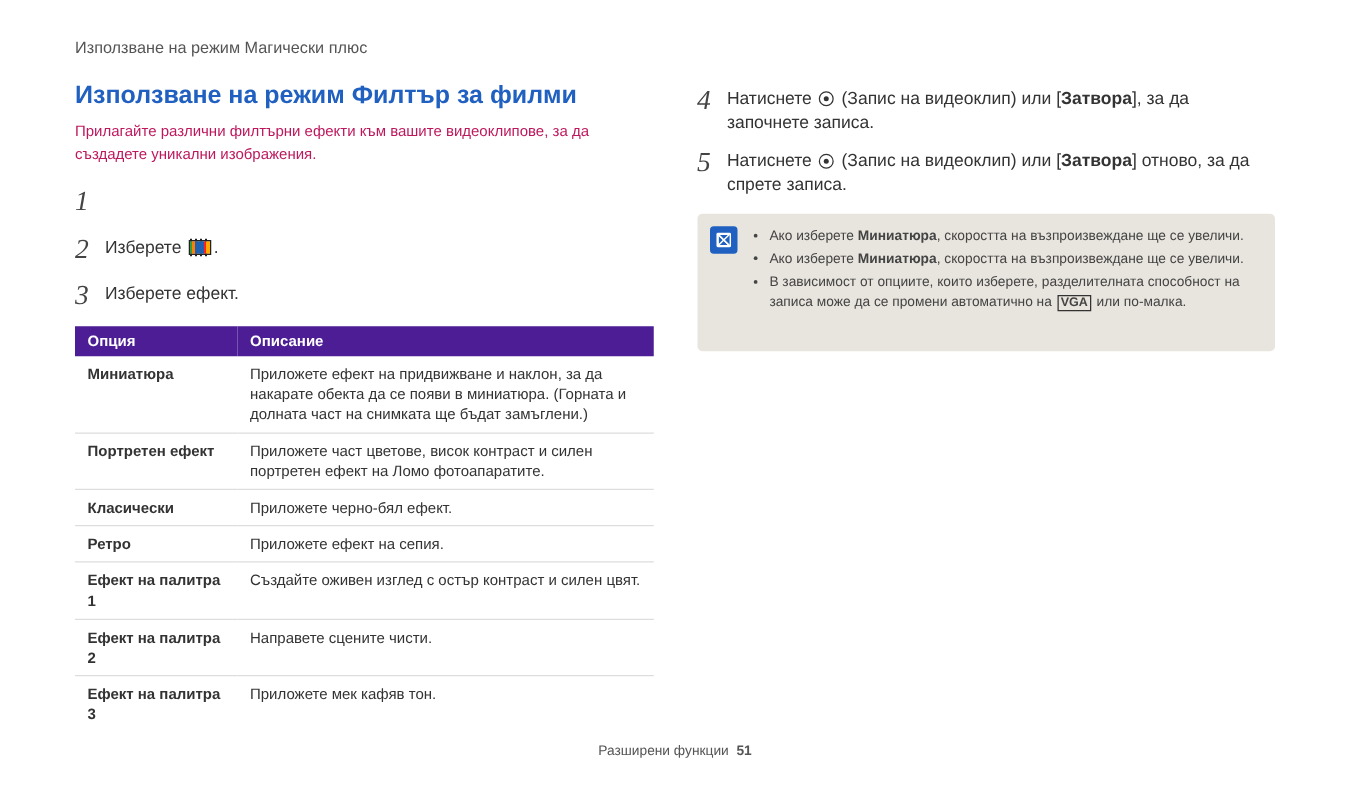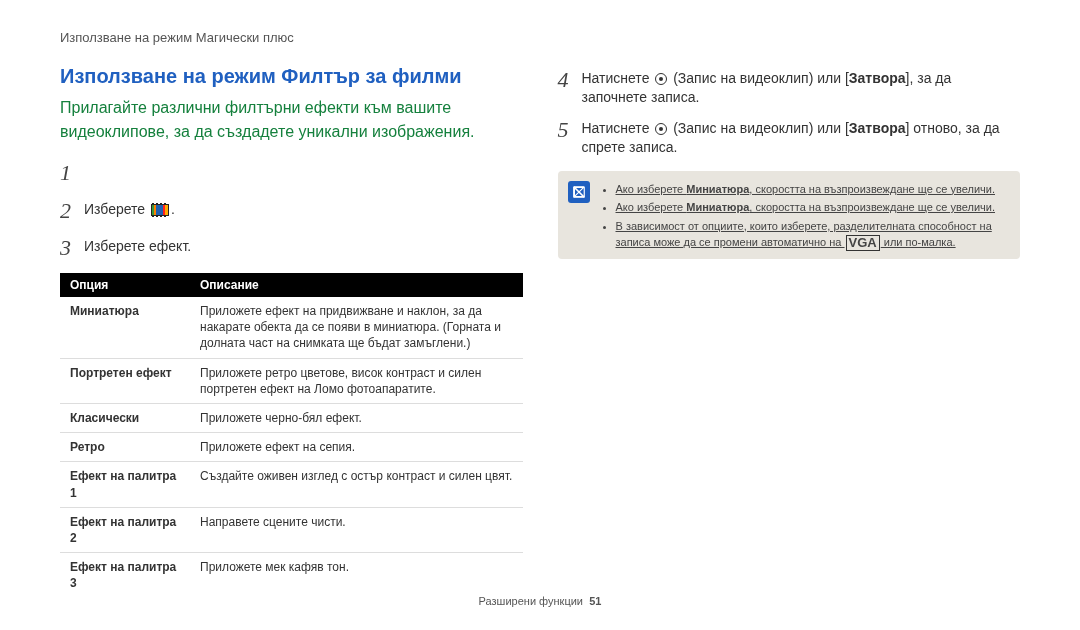--- a/index.html
+++ b/index.html
@@ -23,22 +23,22 @@
     }
     .col-left { flex: 1; }
     .col-right { flex: 1; }
     .section-title {
       color: #2060c0;
       font-size: 20px;
       font-weight: bold;
       margin-bottom: 8px;
     }
     .intro {
-      font-size: 16px;
-      color: #15803d;
+      font-size: 12px;
+      color: #be185d;
       line-height: 1.5;
       margin-bottom: 14px;
     }
     .steps { margin-bottom: 10px; }
     .step {
       display: flex;
       align-items: flex-start;
       margin-bottom: 8px;
       font-size: 14px;
       color: #333;
@@ -101,21 +101,21 @@
       background: #333;
       border-radius: 50%;
       transform: translate(-50%, -50%);
     }
     table {
       width: 100%;
       border-collapse: collapse;
       font-size: 12px;
     }
     thead th {
-      background: #000000;
+      background: #4c1d95;
       color: #fff;
       text-align: left;
       padding: 5px 10px;
       font-weight: bold;
       font-size: 12px;
     }
     thead th:first-child { width: 130px; }
     tbody td {
       padding: 6px 10px;
       border-bottom: 1px solid #ddd;
@@ -123,48 +123,47 @@
       line-height: 1.35;
       color: #333;
     }
     tbody td:first-child {
       font-weight: bold;
     }
     tbody tr:last-child td { border-bottom: none; }
     .note-box {
       background: #e8e5de;
       border-radius: 4px;
-      padding: 10px 14px 6px 44px;
+      padding: 10px 14px 28px 44px;
       font-size: 11px;
       color: #444;
       line-height: 1.5;
       position: relative;
       margin-top: 14px;
-      text-decoration: underline;
     }
     .note-box .note-icon {
       position: absolute;
       left: 10px;
       top: 10px;
       width: 22px;
       height: 22px;
       background: #2060c0;
       border-radius: 3px;
       display: flex;
       align-items: center;
       justify-content: center;
     }
     .note-box .note-icon svg { width: 14px; height: 14px; }
     .note-box ul { list-style: disc; padding-left: 14px; }
     .note-box li { margin-bottom: 2px; }
     .note-box b { font-weight: bold; }
     .vga-box {
       display: inline-block;
       border: 1px solid #333;
-      font-size: 13px;
+      font-size: 10px;
       font-weight: bold;
       padding: 0px 2px;
       line-height: 1.1;
       vertical-align: middle;
       margin: 0 1px;
     }
     .footer {
       position: absolute;
       bottom: 23px;
       left: 0; right: 0;
@@ -209,21 +208,21 @@
           <th>Описание</th>
         </tr>
       </thead>
       <tbody id="table-body">
           <tr>
             <td>Миниатюра</td>
             <td>Приложете ефект на придвижване и наклон, за да накарате обекта да се появи в миниатюра. (Горната и долната част на снимката ще бъдат замъглени.)</td>
           </tr>
           <tr>
             <td>Портретен ефект</td>
-            <td>Приложете ретро цветове, висок контраст и силен портретен ефект на Ломо фотоапаратите.</td>
+            <td>Приложете част цветове, висок контраст и силен портретен ефект на Ломо фотоапаратите.</td>
           </tr>
           <tr>
             <td>Класически</td>
             <td>Приложете черно-бял ефект.</td>
           </tr>
           <tr>
             <td>Ретро</td>
             <td>Приложете ефект на сепия.</td>
           </tr>
           <tr>

